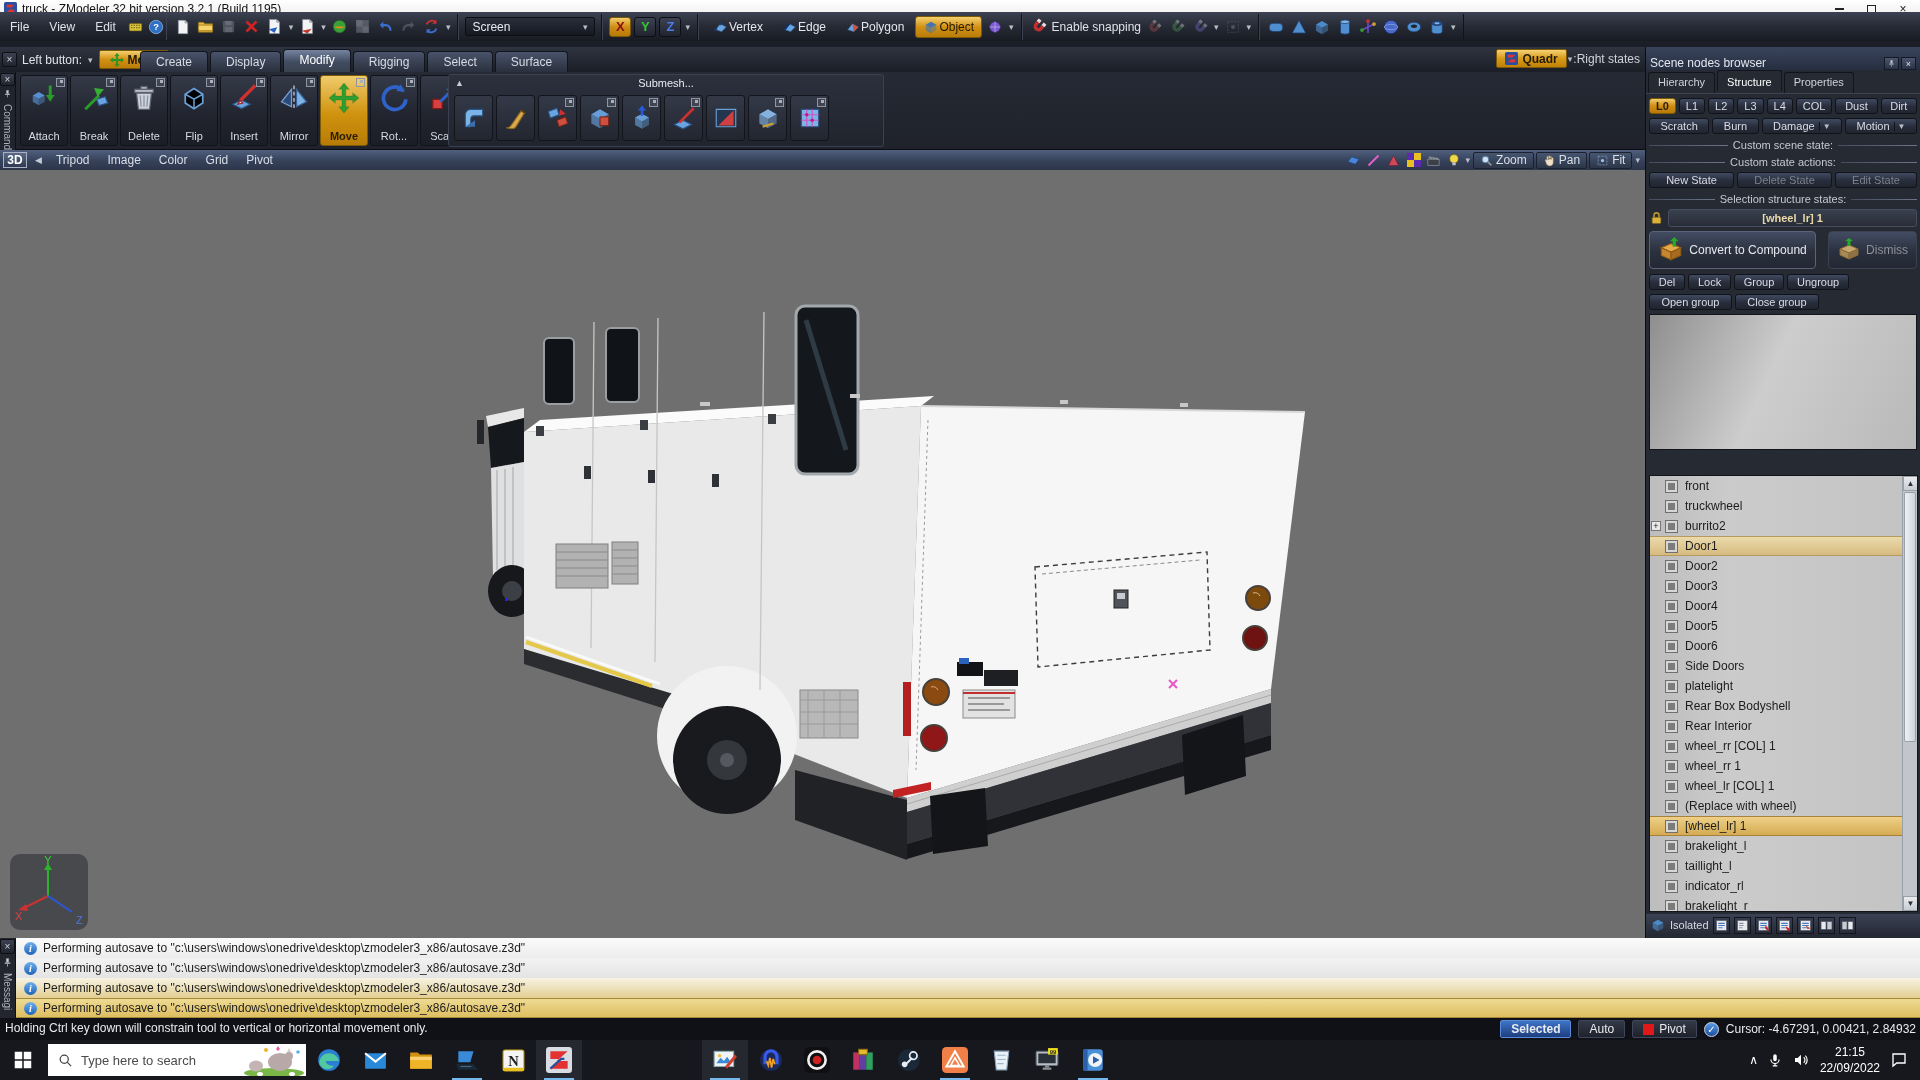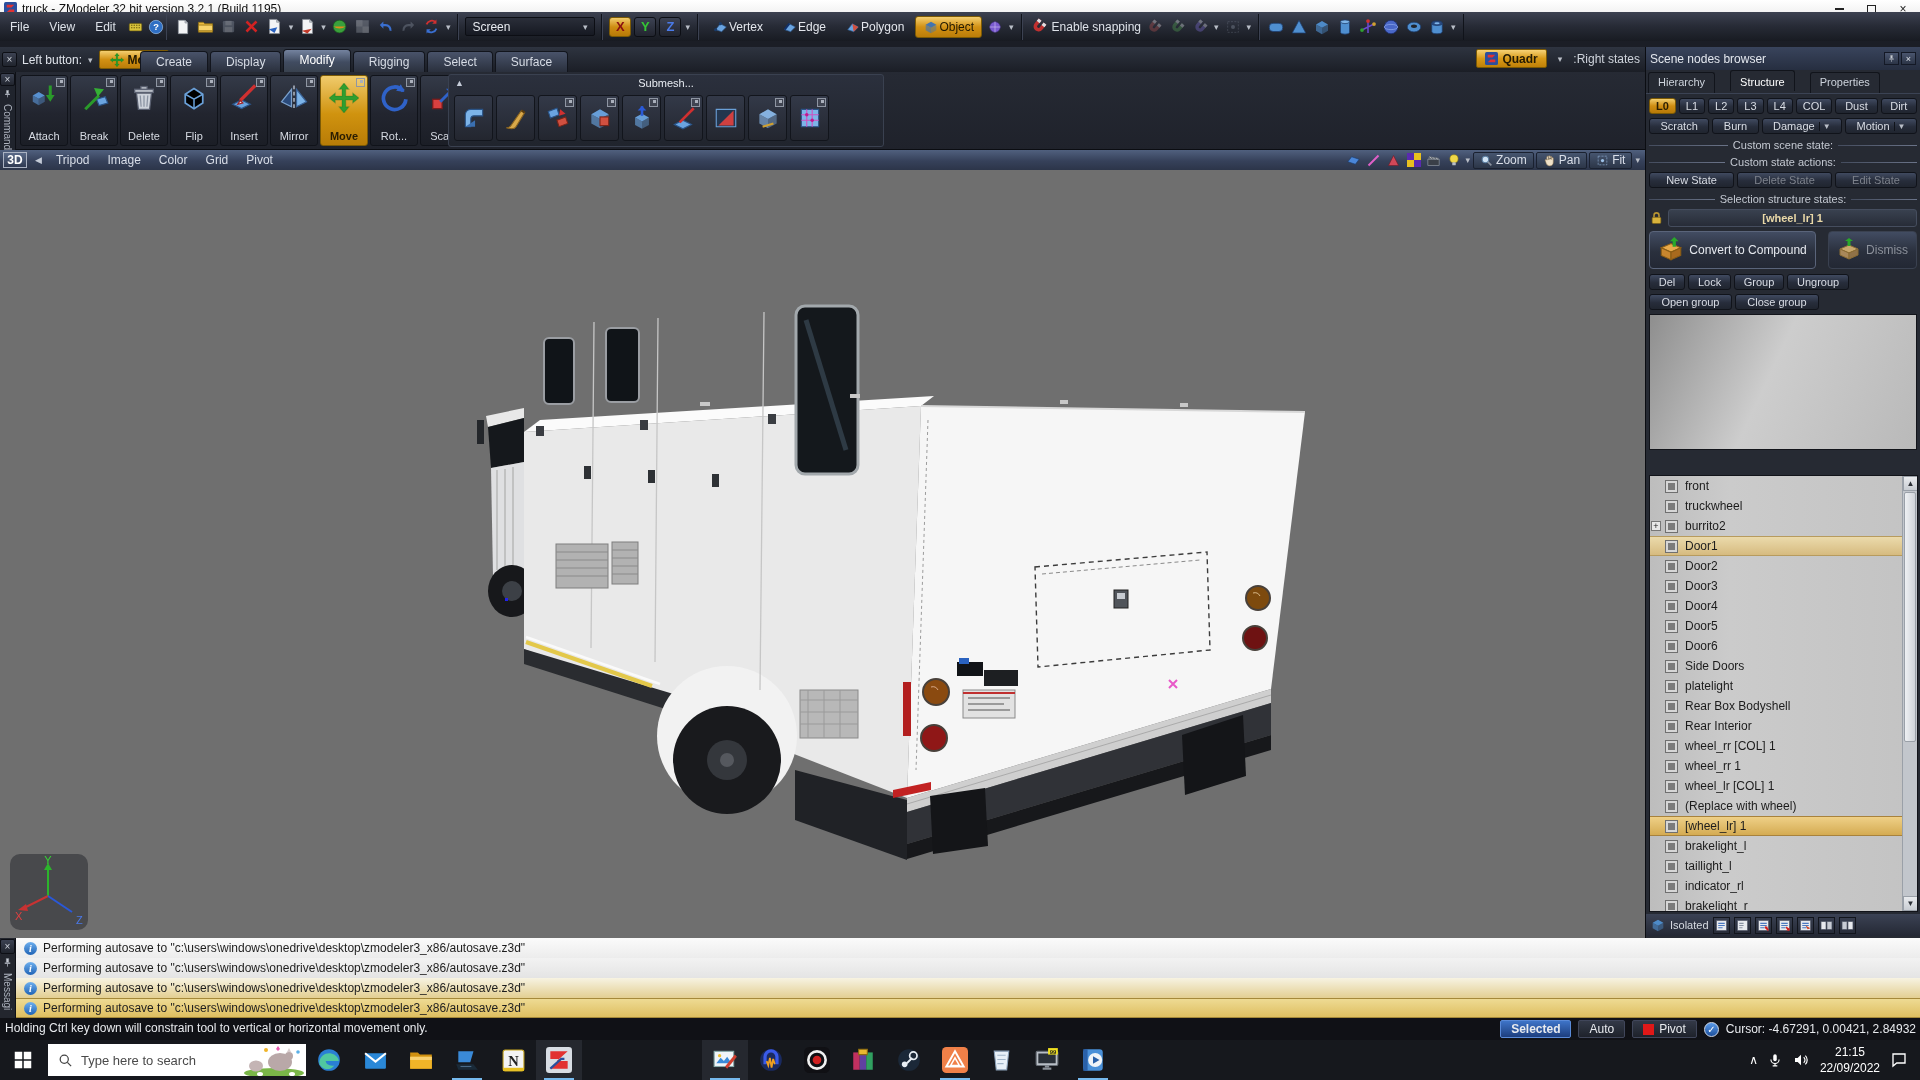--- a/index.html
+++ b/index.html
@@ -29,21 +29,21 @@
   .modebtn.on{background:linear-gradient(#f4cf70,#d29114 50%,#bb7d09);border:1px solid #7c5a05;color:#24180096;color:#231a02}
   .mini{flex:none}
 
   .row2{position:absolute;left:0;top:47px;width:1920px;height:25px;background:linear-gradient(#2e3440,#1b1e26);color:#dfe3ea;font-size:12px}
   .lb{position:absolute;left:2px;top:3px;display:flex;align-items:center;gap:5px}
   .xclose{width:15px;height:15px;background:linear-gradient(#3c4252,#20242d);border:1px solid #0d0f15;color:#cdd2da;font-size:10px;display:flex;align-items:center;justify-content:center;border-radius:2px}
   .movebtn{height:19px;display:flex;align-items:center;gap:4px;padding:0 10px;background:linear-gradient(#f4cf70,#d29114 50%,#bb7d09);border:1px solid #7c5a05;border-radius:2px;color:#231a02;font-weight:bold}
   .tabs{position:absolute;left:140px;bottom:0;display:flex;align-items:flex-end;gap:2px}
   .tab{height:21px;padding:3px 15px;background:linear-gradient(#49536a,#2a303d);border:1px solid #12151d;border-bottom:none;border-radius:4px 4px 0 0;color:#d7dce5}
   .tab.on{background:linear-gradient(#74839f,#414c61 55%,#39424f);color:#fff;height:23px}
-  .quadrwrap{position:absolute;right:280px;top:2px;display:flex;align-items:center;gap:10px}
+  .quadrwrap{position:absolute;right:280px;top:2px;display:flex;align-items:center;gap:0}
   .quadr{height:19px;display:flex;align-items:center;gap:4px;padding:0 8px;background:linear-gradient(#f6d276,#d89a18 50%,#c08108);border:1px solid #7c5a05;border-radius:2px;color:#241b03;font-weight:bold;font-size:12px}
   .rbl{color:#cfd4dc}
 
   
   .ribbon{position:absolute;left:0;top:72px;width:1645px;height:78px;background:linear-gradient(#262a34,#1f222b);border-bottom:1px solid #0b0d12}
   .cstrip{position:absolute;left:0;top:72px;width:16px;height:78px;background:#20242d;border-right:1px solid #0e1016;display:flex;flex-direction:column;align-items:center;gap:3px;padding-top:1px}
   .vlabel{writing-mode:vertical-rl;font-size:10px;color:#aeb4bf;margin-top:2px}
   .tools{position:absolute;left:20px;top:3px;display:flex;gap:2px}
   .tool{width:48px;height:71px;background:linear-gradient(#343a48,#22252f 55%,#1b1e26);border:1px solid #10131a;border-radius:3px;position:relative;display:flex;flex-direction:column;align-items:center;justify-content:flex-end;padding-bottom:3px}
   .tool .tlabel{font-size:11px;color:#d6dae2}
@@ -64,24 +64,24 @@
   .vmenu{display:flex;gap:18px;margin-left:14px}
   .vhr{position:absolute;right:4px;top:0;height:20px;display:flex;align-items:center;gap:2px}
   .vico{width:18px;height:16px;display:flex;align-items:center;justify-content:center}
   .navbtn{height:17px;display:flex;align-items:center;gap:3px;padding:0 6px;background:linear-gradient(#46556f,#2c3648);border:1px solid #1a2130;border-radius:2px}
   .viewport{position:absolute;left:0;top:170px;width:1645px;height:768px;background:#6f6f6f;overflow:hidden}
 
   .axis{position:absolute;left:8px;bottom:6px}
 
   
   .rpanel{position:absolute;left:1645px;top:47px;width:275px;height:891px;background:#262a33;border-left:1px solid #0b0d12;color:#d7dbe2;font-size:11px}
-  .rtitle{height:23px;display:flex;align-items:center;padding:0 4px;background:linear-gradient(#39445c,#262e40);font-size:12px;color:#e3e7ee}
+  .rtitle{height:23px;display:flex;align-items:flex-end;padding:0 4px;background:linear-gradient(#39445c,#262e40);font-size:12px;color:#e3e7ee}
   .rtbtns{margin-left:auto;display:flex;gap:2px}
   .rtb{width:15px;height:13px;background:linear-gradient(#4a556e,#2b3446);border:1px solid #141926;color:#dfe3ea;font-size:9px;display:flex;align-items:center;justify-content:center}
-  .rtabs{display:flex;gap:15px;padding:2px 2px 0 2px}
+  .rtabs{display:flex;gap:2px;padding:2px 2px 0 2px}
   .rtab{padding:3px 9px;background:linear-gradient(#3a4souza,#39414f,#262b35);border:1px solid #11141b;border-bottom:none;border-radius:3px 3px 0 0;color:#cdd3dc}
   .rtab.on{background:linear-gradient(#5a6congo,#596478 45%,#3b4353);color:#fff;position:relative;top:-2px;padding-top:5px}
   .rbody{border-top:1px solid #3b4354;padding:4px 3px 0 3px}
   .btnrow{display:flex;gap:3px;margin-bottom:4px}
   .sbtn{height:16px;display:flex;align-items:center;justify-content:center;background:linear-gradient(#404a60,#272d3b 55%,#20252f);border:1px solid #10131a;border-radius:3px;color:#d9dde5;padding:0 6px;flex:1 1 auto}
   .sbtn.on{background:linear-gradient(#f2cd6d,#cf8d12 50%,#b87a08);border-color:#7c5a05;color:#2a1d02;font-weight:bold}
   .sbtn.dim{color:#7d828c}
   .sbtn .dd{margin-left:4px;border-left:1px solid #10131a;padding-left:3px;font-size:8px;color:#b9bec7}
   .sep{display:flex;align-items:center;gap:5px;color:#c3c8d1;margin:5px 0 4px 0}
   .sep:before,.sep:after{content:"";height:1px;flex:1;background:linear-gradient(90deg,#444c5e,#6a7388)}

